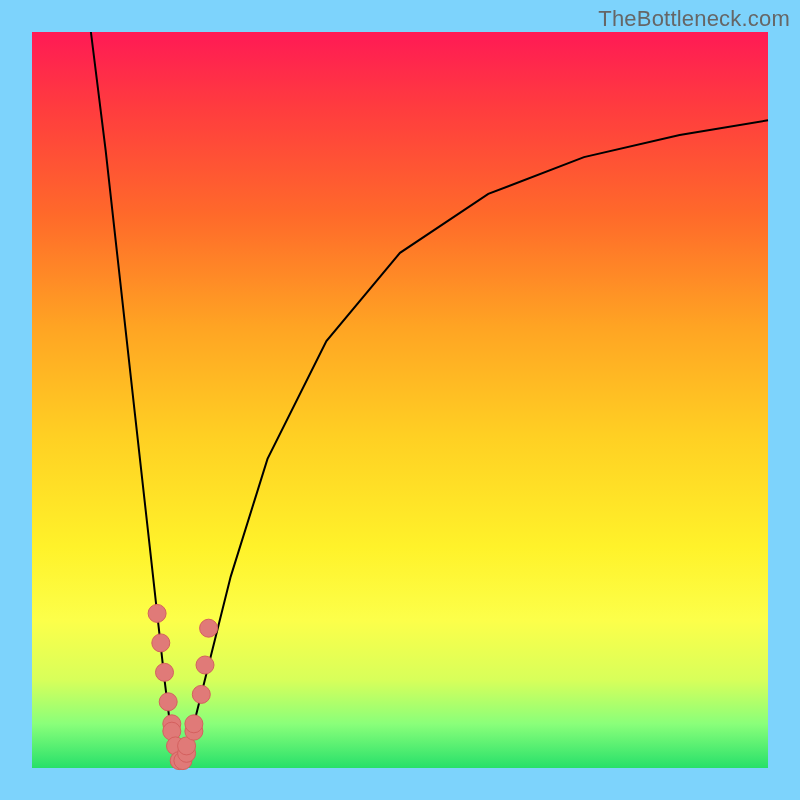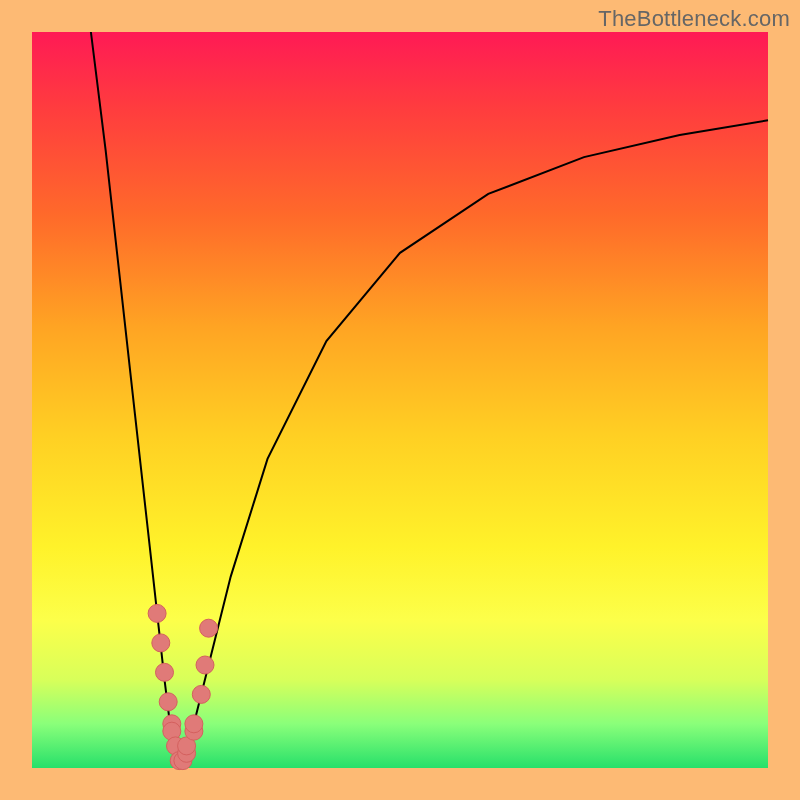--- a/index.html
+++ b/index.html
@@ -8,21 +8,21 @@
     width: 800px;
     height: 800px;
     overflow: hidden;
     background: #000;
     font-family: Arial, Helvetica, sans-serif;
   }
   .frame {
     position: absolute;
     left: 0; top: 0;
     width: 800px; height: 800px;
-    background: #fdba74;
+    background: #7dd3fc;
   }
   .plot {
     position: absolute;
     left: 32px;
     top: 32px;
     width: 736px;
     height: 736px;
     background: linear-gradient(to bottom,
       #ff1a55 0%,
       #ff3b3f 10%,

